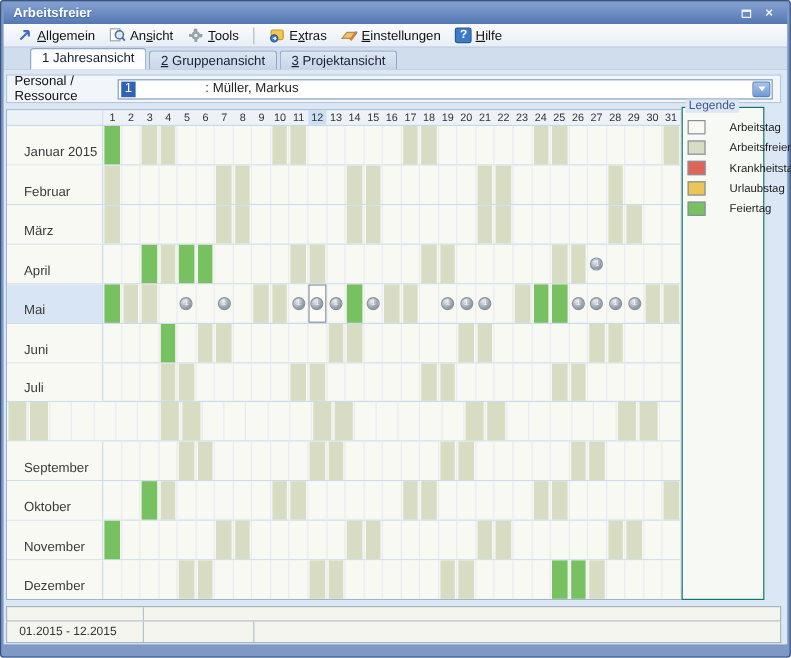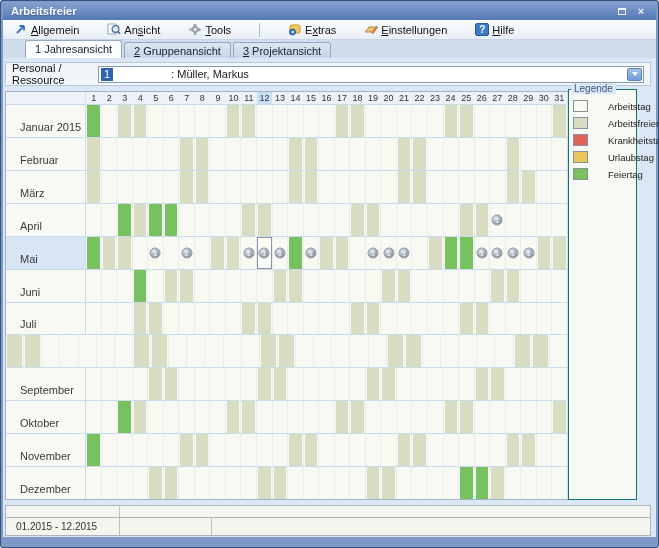--- a/index.html
+++ b/index.html
@@ -12,21 +12,21 @@
     background:linear-gradient(#84a0d0,#5578b4); display:flex; align-items:center;
     color:#fff; font-weight:bold; padding:0 8px; border-radius:2px 2px 0 0; }
   .titlebar .title { flex:1; text-shadow:0 1px 1px #3c5d99; }
   .winbtn { width:14px; height:13px; margin-left:5px; display:flex; align-items:center; justify-content:center; color:#eef3fb; cursor:default; }
   .restore-glyph { width:8px; height:7px; border:1px solid #eef3fb; border-top:2px solid #eef3fb; }
   .close-glyph { font-size:11px; font-weight:bold; line-height:11px; }
 
   
   .menubar { position:absolute; left:3px; top:20px; width:653px; height:20px;
     background:linear-gradient(#fbfcfe,#e8eef6); border-bottom:1px solid #c6d3e6;
-    display:flex; align-items:center; padding:0 6px; gap:18px; }
+    display:flex; align-items:center; padding:0 6px; gap:2px; }
   .menu-item { display:flex; align-items:center; gap:3px; padding:1px 5px; color:#111; }
   .menu-item u { text-decoration:underline; }
   .menu-sep { width:1px; height:14px; background:#aebccd; margin:0 5px; }
   .micon { width:14px; height:13px; display:inline-block; }
 
   
   .tabstrip { position:absolute; left:3px; top:40px; width:653px; height:18px;
     background:#d0dded; display:flex; align-items:flex-end; padding-left:22px; }
   .tab { padding:2px 9px 3px; margin-right:2px; border:1px solid #92a8c6; border-bottom:none;
     border-radius:3px 3px 0 0; background:linear-gradient(#dde7f2,#c7d5e8); color:#16202e; height:16px; }

